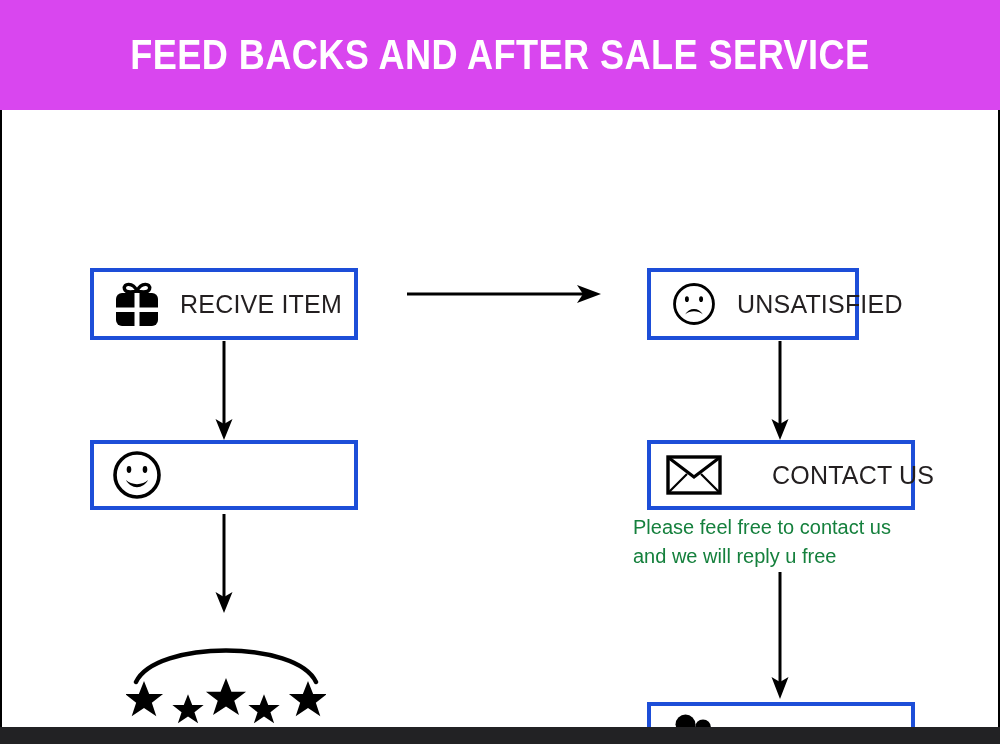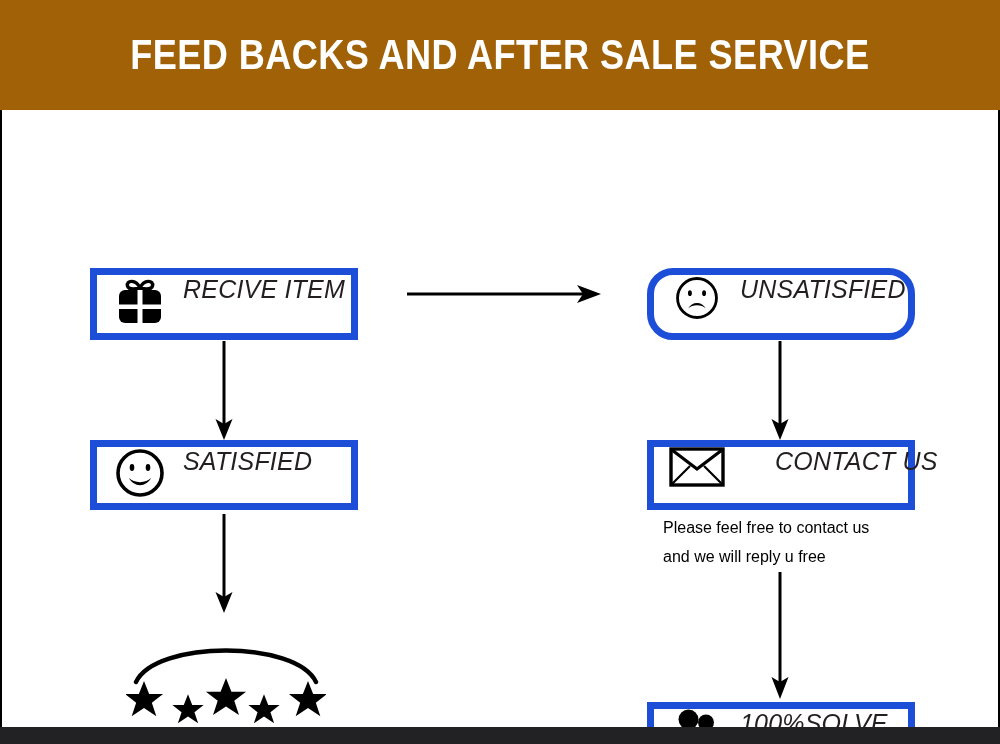--- a/index.html
+++ b/index.html
@@ -18,21 +18,21 @@
     overflow: hidden;
   }
 
   
   .header-bar {
     position: absolute;
     left: 0;
     top: 0;
     width: 1000px;
     height: 110px;
-    background: #a16207;
+    background: #d946ef;
     display: flex;
     align-items: center;
     justify-content: center;
   }
   .header-title {
     color: #ffffff;
     font-family: "Liberation Sans", sans-serif;
     font-weight: bold;
     font-size: 42px;
     letter-spacing: 0.5px;
@@ -60,44 +60,43 @@
     background: #ffffff;
     box-sizing: border-box;
     border-left: 2px solid #000000;
     border-right: 2px solid #000000;
   }
 
   
   .flow-box {
     position: absolute;
     box-sizing: border-box;
-    border: 7px solid #1d4ed8;
+    border: 4px solid #1d4ed8;
     background: #ffffff;
     display: flex;
-    align-items: flex-start;
-    font-style: italic;
+    align-items: center;
   }
   .flow-box .icon-slot {
     width: 86px;
     min-width: 86px;
     display: flex;
     align-items: center;
     justify-content: center;
   }
   .flow-box .box-label {
     font-family: "Liberation Sans", sans-serif;
     font-size: 25px;
     color: #231f20;
     letter-spacing: 0.2px;
     white-space: nowrap;
   }
 
   #box-recive   { left: 88px;  top: 158px; width: 268px; height: 72px; }
   #box-satisfied{ left: 88px;  top: 330px; width: 268px; height: 70px; }
-  #box-unsat    { left: 645px; top: 158px; width: 268px; height: 72px; border-radius: 26px; }
+  #box-unsat    { left: 645px; top: 158px; width: 212px; height: 72px; }
   #box-contact  { left: 645px; top: 330px; width: 268px; height: 70px; gap: 35px; }
   #box-solve    { left: 645px; top: 592px; width: 268px; height: 70px; }
 
   
   .arrow {
     position: absolute;
   }
   #arrow-recive-satisfied { left: 206px; top: 231px;  width: 32px; height: 100px; }
   #arrow-satisfied-stars  { left: 206px; top: 404px;  width: 32px; height: 100px; }
   #arrow-recive-unsat     { left: 405px; top: 168px;  width: 195px; height: 32px; }
@@ -110,24 +109,23 @@
     left: 124px;
     top: 528px;
     width: 200px;
     height: 86px;
   }
 
   
   .para {
     position: absolute;
     font-family: "Liberation Sans", sans-serif;
-    font-size: 16px;
+    font-size: 20px;
     line-height: 29px;
-    color: #000000;
-    margin-left: 30px;
+    color: #15803d;
   }
   #text-feedback {
     left: 52px;
     top: 630px;
     width: 345px;
     text-align: center;
   }
   #text-contact {
     left: 631px;
     top: 403px;
@@ -165,21 +163,20 @@
 
     <div class="flow-box" id="box-satisfied">
       <div class="icon-slot">
         <svg width="52" height="52" viewBox="0 0 52 52" aria-hidden="true">
           <circle cx="26" cy="26" r="22" fill="none" stroke="#000" stroke-width="3.6"></circle>
           <ellipse cx="18" cy="20.5" rx="2.3" ry="3.4" fill="#000"></ellipse>
           <ellipse cx="34" cy="20.5" rx="2.3" ry="3.4" fill="#000"></ellipse>
           <path d="M15 31 C19.5 40.5, 32.5 40.5, 37 31 C32 36.5, 20 36.5, 15 31 Z" fill="#000"></path>
         </svg>
       </div>
-      <div class="box-label">SATISFIED</div>
     </div>
 
     <div class="flow-box" id="box-unsat">
       <div class="icon-slot">
         <svg width="46" height="46" viewBox="0 0 52 52" aria-hidden="true">
           <circle cx="26" cy="26" r="22" fill="none" stroke="#000" stroke-width="3.2"></circle>
           <ellipse cx="18" cy="20.5" rx="2.2" ry="3.2" fill="#000"></ellipse>
           <ellipse cx="34" cy="20.5" rx="2.2" ry="3.2" fill="#000"></ellipse>
           <path d="M16 38 C20 29.5, 32 29.5, 36 38 C31 33, 21 33, 16 38 Z" fill="#000"></path>
         </svg>

